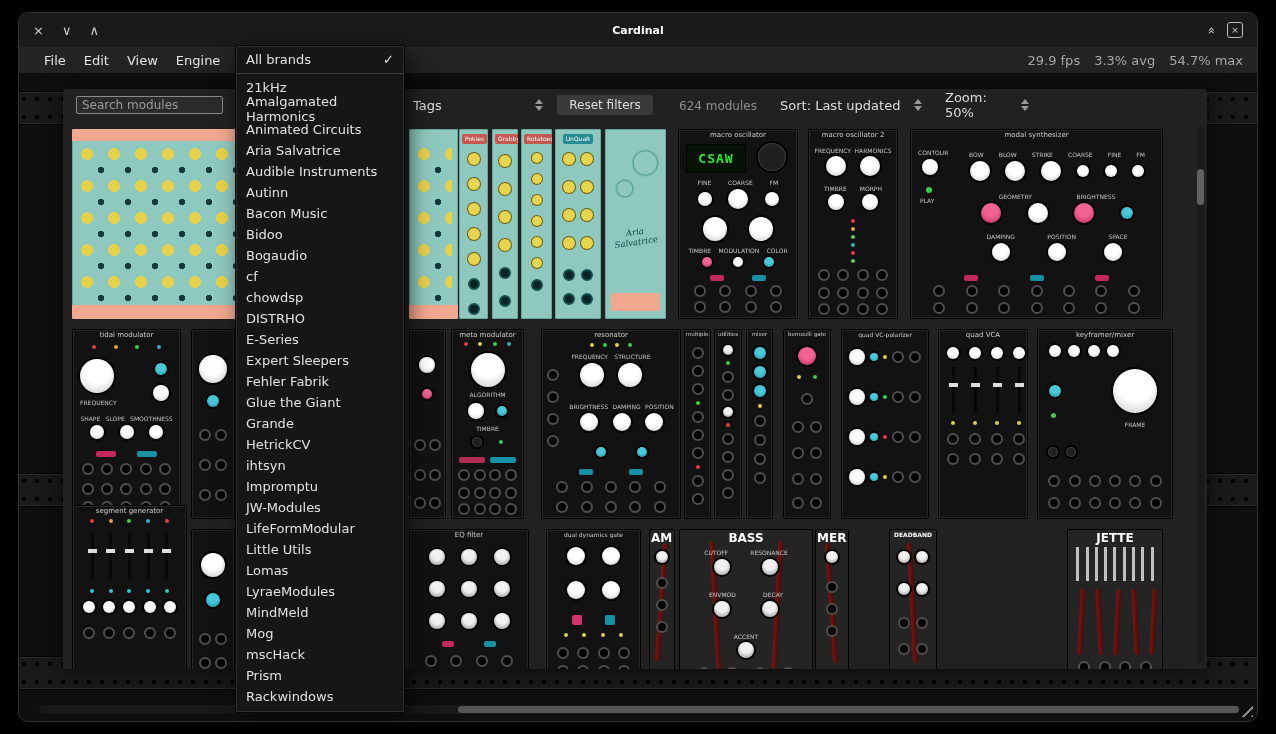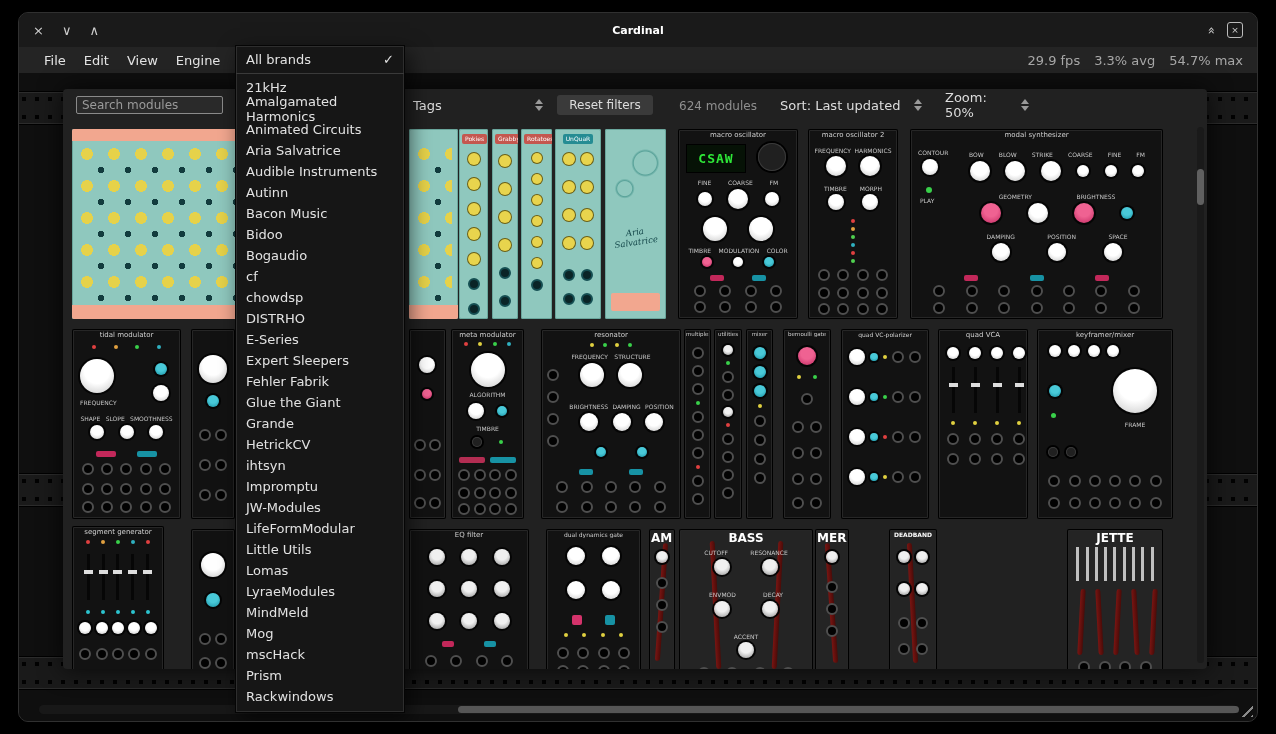--- a/index.html
+++ b/index.html
@@ -726,21 +726,21 @@
       <div class="rw" style="top:168px">
             <span class="pt"></span>
             <span class="pt"></span>
             <span class="pt"></span>
             <span class="pt"></span>
             <span class="pt"></span>
             <span class="pt"></span>
           </div>
     </div>
 
-    <div class="module" style="left:9px;top:437px;width:92px">
+    <div class="module" style="left:9px;top:416px;width:115px">
       <div class="m-title">segment generator</div>
       <div class="rw" style="top:14px">
             <span class="ld" style="background:#e04040"></span>
             <span class="ld" style="background:#e0a040"></span>
             <span class="ld" style="background:#39d04a"></span>
             <span class="ld" style="background:#30b0c0"></span>
             <span class="ld" style="background:#e04040"></span>
           </div>
       <div class="rw" style="top:28px">
             <span class="sl"></span>

